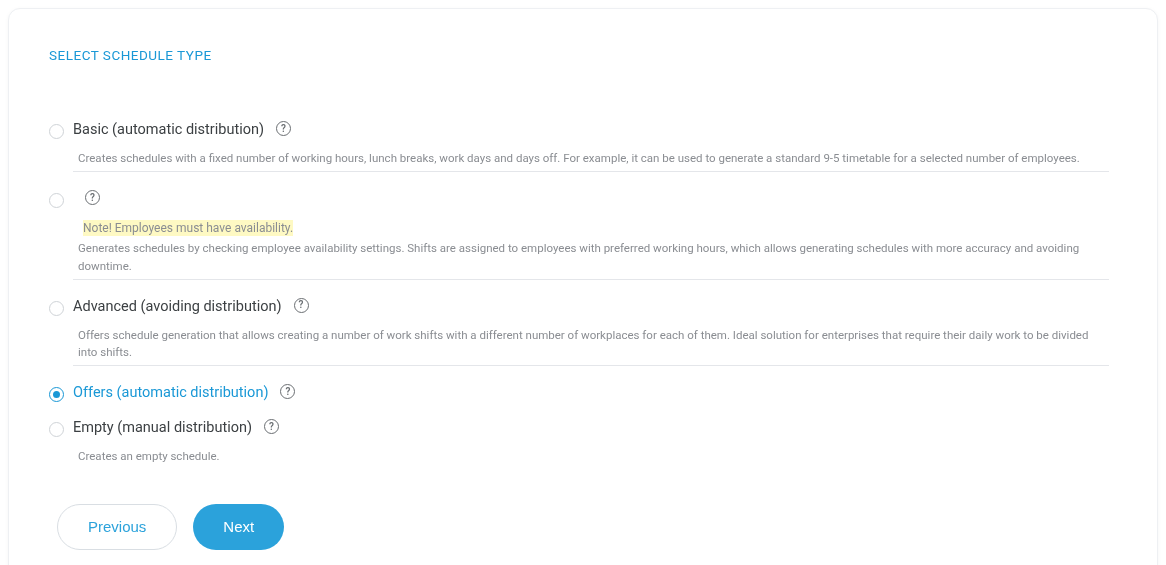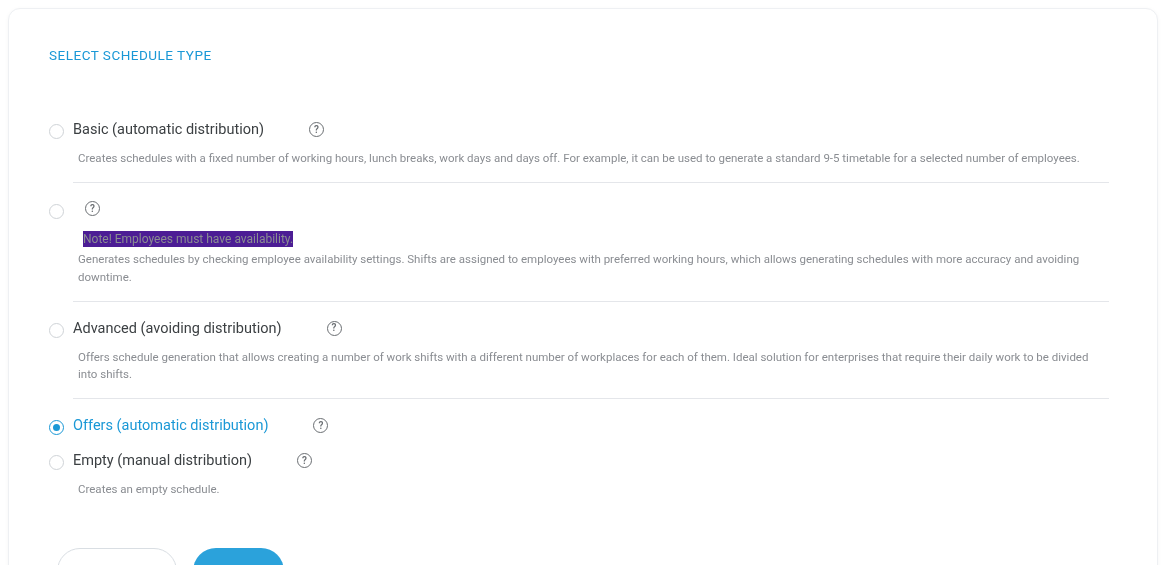--- a/index.html
+++ b/index.html
@@ -46,23 +46,21 @@
       position: absolute;
       left: 2.5px;
       top: 2.5px;
       width: 7px;
       height: 7px;
       border-radius: 50%;
       background: #1a98d6;
     }
     .label-row {
       display: flex;
-      align-items: center;
       margin-bottom: 12px;
-      gap: 33px;
     }
     .opt-label {
       font-size: 14.5px;
       color: #3c4043;
       cursor: pointer;
     }
     .opt-label.selected { color: #1a98d6; }
     .help {
       display: inline-flex;
       align-items: center;
@@ -75,27 +73,27 @@
       line-height: 1;
       color: #6b6f73;
       margin-left: 12px;
       cursor: pointer;
       font-weight: 600;
     }
     .note {
       display: inline;
       font-size: 12px;
       color: #8a8d92;
-      background: #4c1d95;
+      background: #fef9c3;
       padding: 1px 0;
       margin-left: 5px;
     }
     .desc-block {
       padding-left: 5px;
-      padding-bottom: 15px;
+      padding-bottom: 4px;
       border-bottom: 1px solid #e4e6ea;
     }
     .desc-block.noborder { border-bottom: none; }
     .desc {
       font-size: 11.5px;
       color: #8a8d92;
       line-height: 1.5;
     }
     .gap { margin-top: 4px; }
     .actions {

